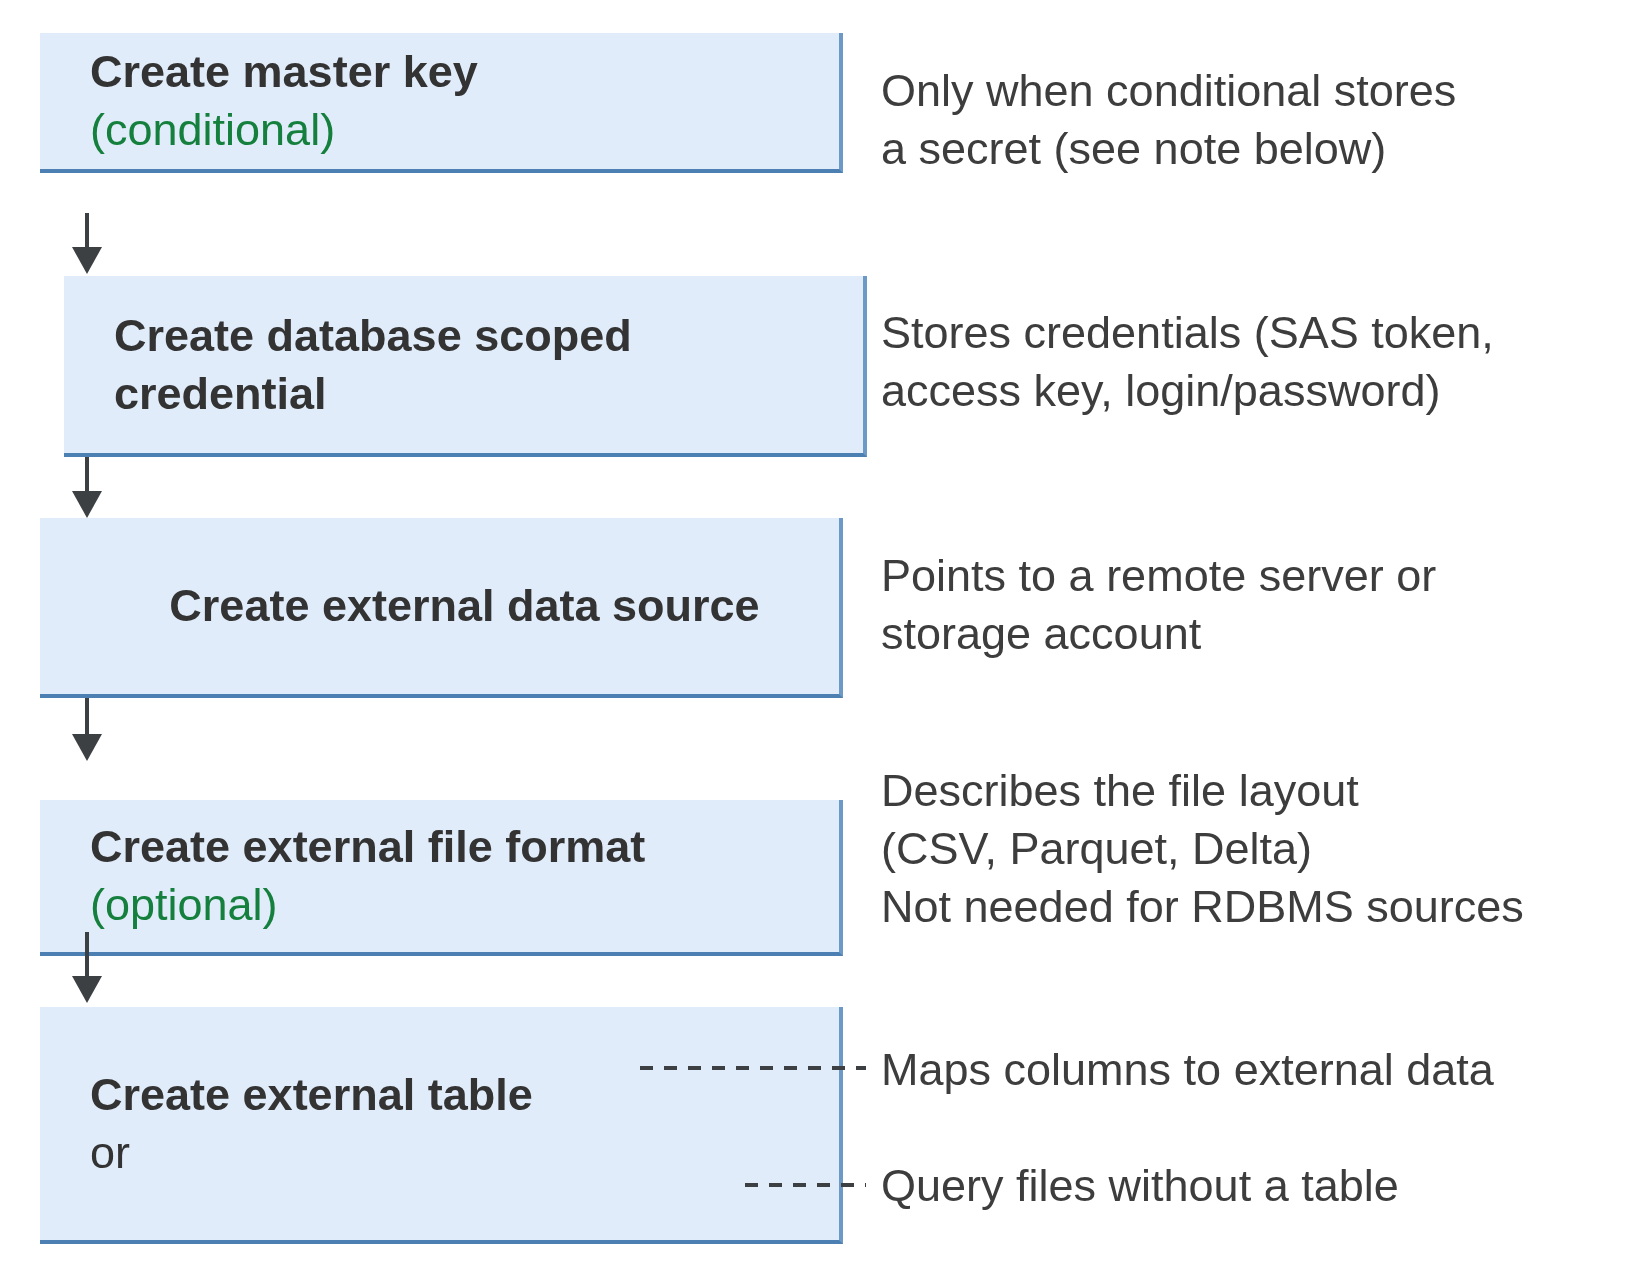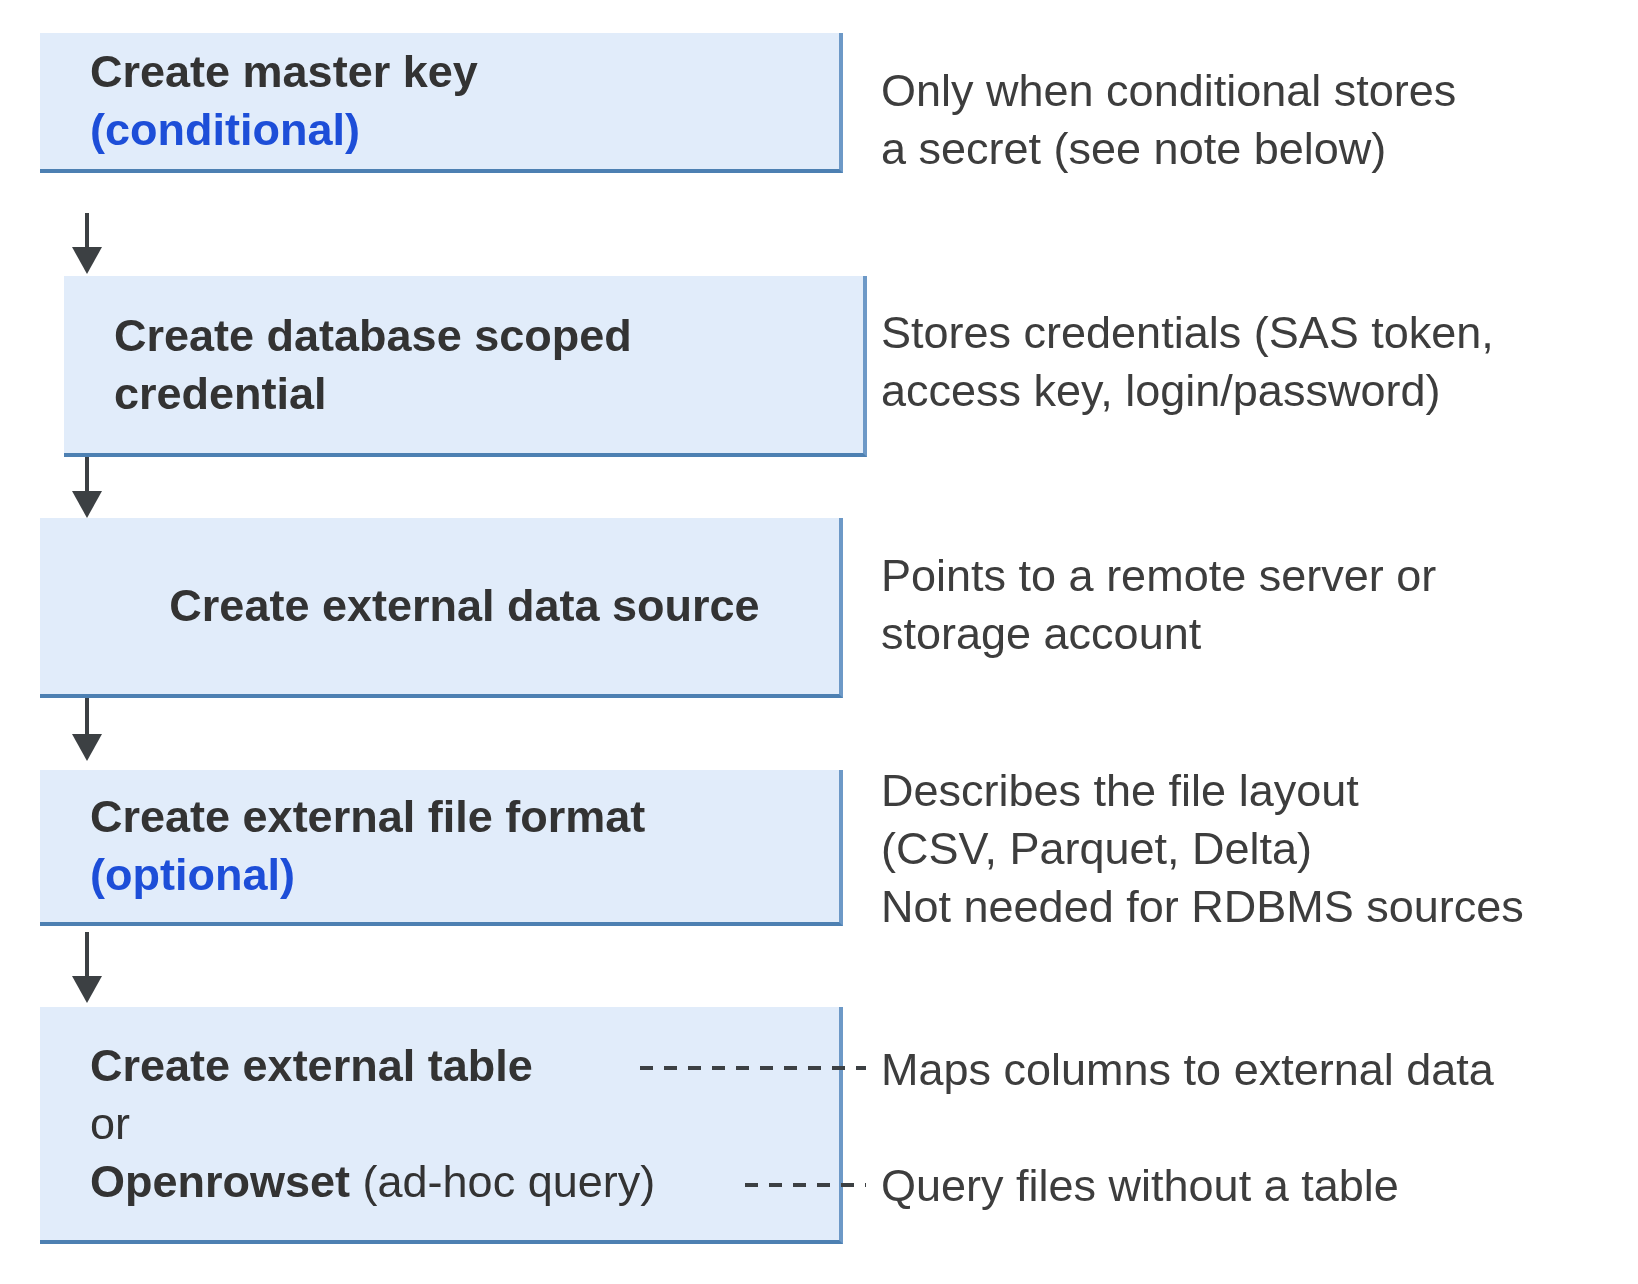--- a/index.html
+++ b/index.html
@@ -22,27 +22,27 @@
     border-bottom: 4px solid #4d80b2;
     display: flex;
     flex-direction: column;
     justify-content: center;
     padding-left: 50px;
     font-size: 45px;
     line-height: 58px;
     color: #333333;
   }
   .box .title { font-weight: bold; white-space: pre-line; }
-  .box .subtitle { font-weight: bold; color: #1d4ed8; }
+  .box .subtitle { font-weight: normal; color: #15803d; }
   .box .plain { font-weight: normal; }
   .box .inline-bold { font-weight: bold; }
   .b1 { top: 33px;   height: 140px; }
   .b2 { top: 276px;  height: 181px; margin-left: 24px; }
   .b3 { top: 518px;  height: 180px; text-align: center; }
-  .b4 { top: 770px;  height: 156px; }
+  .b4 { top: 800px;  height: 156px; }
   .b5 { top: 1007px; height: 237px; }
   
   .arrow {
     position: absolute;
     left: 85px;
     width: 4px;
     background: #3c4043;
   }
   .arrow::after {
     content: "";
@@ -107,21 +107,20 @@
 
   <div class="box b4">
     <div class="title">Create external file format</div>
     <div class="subtitle">(optional)</div>
   </div>
   <div class="arrow a4"></div>
 
   <div class="box b5">
     <div class="title">Create external table</div>
     <div class="plain">or</div>
-    <div class="plain"><span class="inline-bold">Openrowset</span><span> (ad-hoc query)</span></div>
   </div>
 
   <div class="dash d1"></div>
   <div class="dash d2"></div>
 
   <div class="note n1">Only when conditional stores
 a secret (see note below)</div>
   <div class="note n2">Stores credentials (SAS token,
 access key, login/password)</div>
   <div class="note n3">Points to a remote server or

